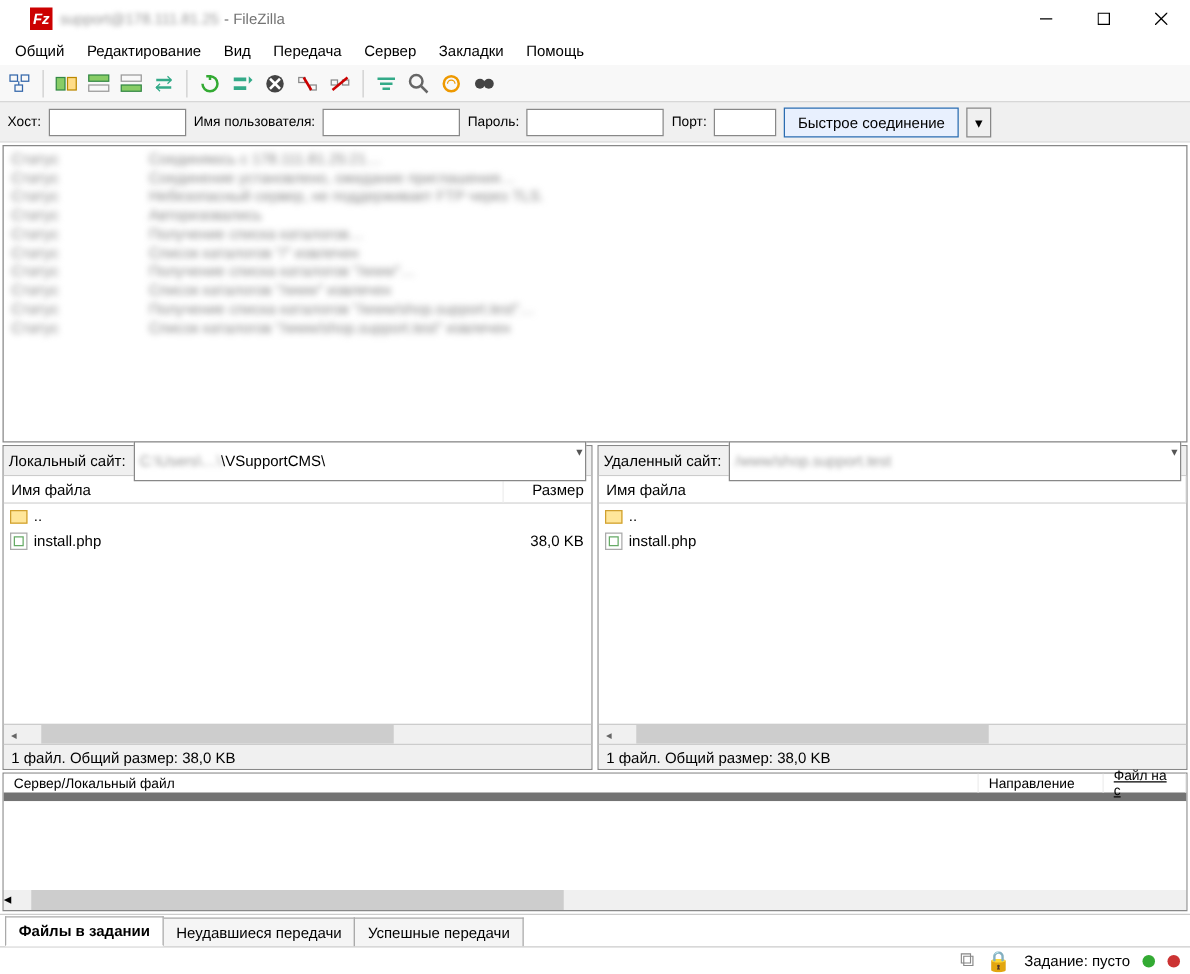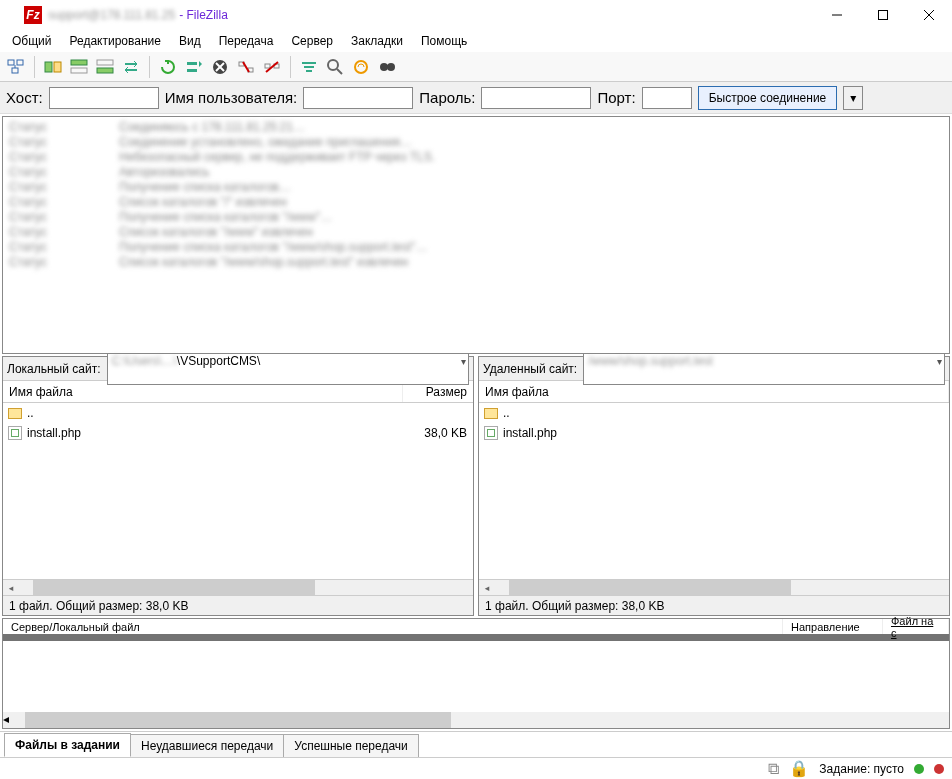--- a/index.html
+++ b/index.html
@@ -1,46 +1,46 @@
 <!DOCTYPE html>
 <html><head>
 <meta charset="utf-8">
 <style>
   * { box-sizing: border-box; margin: 0; padding: 0; font-family: "Segoe UI", Tahoma, sans-serif; }
   body { background: #fff; font-size: 12px; color: #000; width: 952px; height: 779px; display: flex; flex-direction: column; overflow: hidden; }
 
   .titlebar { height: 30px; display: flex; align-items: center; padding-left: 4px; background: #fff; }
   .titlebar .app-icon { width: 18px; height: 18px; background: #c00; color: #fff; font-weight: bold; font-size: 12px; display: flex; align-items: center; justify-content: center; margin-right: 6px; font-style: italic; margin-left: 20px;}
-  .titlebar .title-text { font-size: 12px; color: #6d28d9; }
+  .titlebar .title-text { font-size: 12px; color: #737373; }
   .titlebar .title-blur { color: #999; filter: blur(2px); margin-right: 4px;}
   .win-controls { margin-left: auto; display: flex; }
   .win-btn { width: 46px; height: 30px; display: flex; align-items: center; justify-content: center; font-size: 14px; }
 
   .menubar { height: 22px; display: flex; align-items: center; padding: 0 4px; gap: 2px; background: #fff; }
   .menubar span { padding: 2px 8px; font-size: 12px; cursor: default; }
 
   .toolbar { height: 30px; display: flex; align-items: center; padding: 2px 4px; gap: 2px; border-bottom: 1px solid #ccc; background: #f8f8f8;}
   .tb-sep { width: 1px; height: 22px; background: #ccc; margin: 0 4px; }
   .tb-btn { width: 24px; height: 24px; display: flex; align-items: center; justify-content: center; border: 1px solid transparent; border-radius: 2px;}
   .tb-btn svg { display:block; }
 
   .quickconnect { height: 32px; display: flex; align-items: center; padding: 4px 6px; gap: 6px; border-bottom: 1px solid #ddd; background: #f0f0f0; }
-  .quickconnect label { font-size: 15px; text-align: center; }
+  .quickconnect label { font-size: 11px; text-align: center; }
   .quickconnect input { height: 22px; border: 1px solid #888; padding: 0 4px; font-size: 12px; background: #fff;}
   .qc-btn { height: 24px; padding: 0 10px; border: 1px solid #2b6cb0; background: #e8f0fe; font-size: 12px; display:flex;align-items:center;}
   .qc-btn-dd { width: 20px; height: 24px; border: 1px solid #888; background: #f0f0f0; display:flex;align-items:center;justify-content:center;}
 
   .log { flex: 0 0 238px; background: #fff; border: 1px solid #888; margin: 2px; overflow: auto; padding: 2px 6px; font-size: 12px; }
   .log-line { display:flex; gap: 30px; color: #888; filter: blur(2.4px); margin: 1px 0;}
   .log-label { width: 80px; }
 
   .panels { display: flex; flex: 0 0 260px; gap: 4px; padding: 0 2px;}
   .panel { flex: 1; display: flex; flex-direction: column; border: 1px solid #888; min-width: 0; }
   .panel-bar { display:flex; align-items:center; gap: 6px; padding: 2px 4px; background: #f0f0f0; border-bottom: 1px solid #ccc; height: 24px;}
-  .panel-bar select, .panel-bar .combo { flex: 1; height: 32px; border: 1px solid #888; background: #fff; display:flex; align-items:flex-start; padding: 0 4px; font-size:12px; position:relative;}
+  .panel-bar select, .panel-bar .combo { flex: 1; height: 32px; border: 1px solid #888; background: #fff; display:flex; align-items:center; padding: 0 4px; font-size:12px; position:relative;}
   .combo .cv-blur { color: #999; filter: blur(2px); }
   .combo .dd { position:absolute; right: 2px; top: 2px; font-size:10px; color:#555;}
   .panel-head { display:flex; border-bottom: 1px solid #ccc; font-size: 12px; height: 22px; align-items:center; background: #fff;}
   .panel-head .ph-name { flex: 1; padding-left: 6px; border-right: 1px solid #eee; height:100%; display:flex;align-items:center;}
   .panel-head .ph-size { width: 70px; padding-right: 6px; height:100%; display:flex;align-items:center;justify-content:flex-end;}
   .filelist { flex: 1; background: #fff; overflow: hidden; }
   .frow { display:flex; align-items:center; height: 20px; font-size: 12px; padding-left: 4px;}
   .frow .ficon { width: 16px; height: 16px; margin-right: 4px; display:flex;align-items:center;justify-content:center;}
   .frow .fname { flex: 1; }
   .frow .fsize { width: 70px; text-align:right; padding-right: 6px; }

